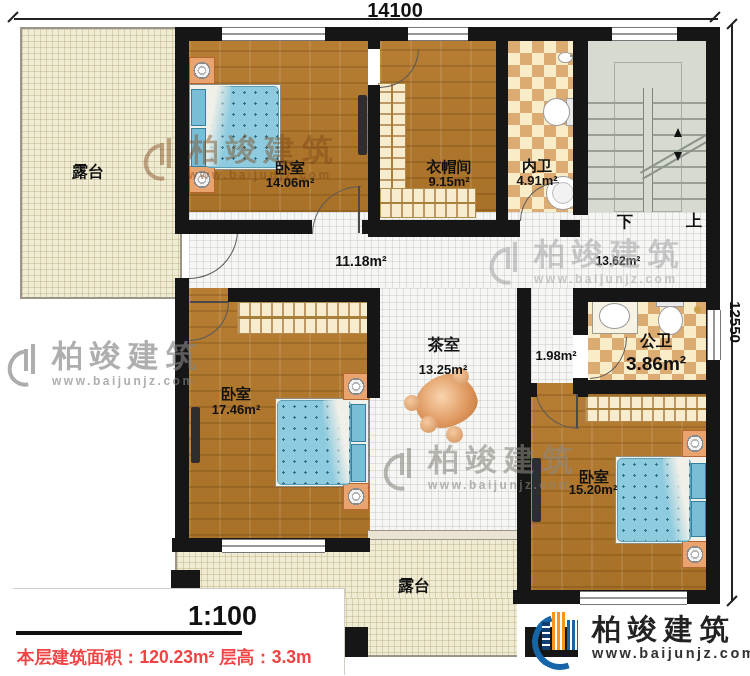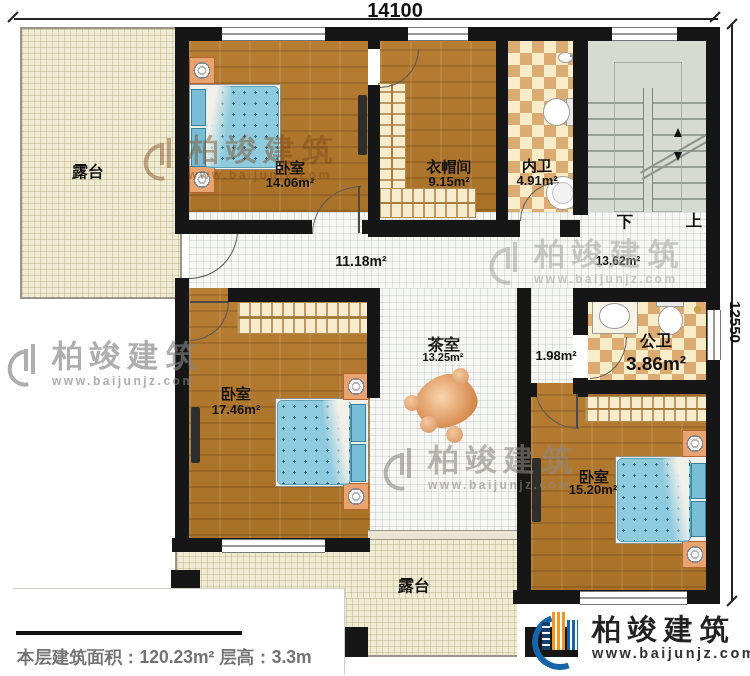--- a/index.html
+++ b/index.html
@@ -197,21 +197,21 @@
   <div class="label" style="left:449px;top:181px;font-size:13px">9.15m²</div>
   <div class="label" style="left:537px;top:165px;font-size:15px">内卫</div>
   <div class="label" style="left:537px;top:180px;font-size:13px">4.91m²</div>
   <div class="label" style="left:361px;top:261px;font-size:14px">11.18m²</div>
   <div class="label" style="left:618px;top:261px;font-size:12px">13.62m²</div>
   <div class="label" style="left:625px;top:222px;font-size:16px">下</div>
   <div class="label" style="left:694px;top:221px;font-size:16px">上</div>
   <div class="label" style="left:236px;top:393px;font-size:15px">卧室</div>
   <div class="label" style="left:236px;top:409px;font-size:13px">17.46m²</div>
   <div class="label" style="left:444px;top:345px;font-size:16px">茶室</div>
-  <div class="label" style="left:443px;top:357px;font-size:11px">13.25m²</div>
+  <div class="label" style="left:443px;top:369px;font-size:13px">13.25m²</div>
   <div class="label" style="left:556px;top:355px;font-size:13px">1.98m²</div>
   <div class="label" style="left:656px;top:341px;font-size:16px">公卫</div>
   <div class="label" style="left:656px;top:363px;font-size:19px">3.86m²</div>
   <div class="label" style="left:594px;top:476px;font-size:15px">卧室</div>
   <div class="label" style="left:593px;top:489px;font-size:13px">15.20m²</div>
   <div class="label" style="left:414px;top:586px;font-size:16px">露台</div>
 
   <div class="wm" style="left:146px;top:134px;color:rgba(125,70,25,.45)">
     <span class="wm-logo">
         <span class="arc0"></span>
@@ -251,22 +251,23 @@
         <span class="bar" style="left:14px;top:9px;width:4px;height:22px"></span>
         <span class="bar" style="left:21px;top:4px;width:4px;height:30px"></span>
       </span>
     <span>
         <div class="wm-name">柏竣建筑</div>
         <div class="wm-url">www.baijunjz.com</div>
       </span>
   </div>
 
   <div class="abs" style="left:12px;top:589px;width:332px;height:87px;background:#fff;box-shadow:1px -1px 0 #cfcfc7;z-index:60"></div>
+  <div class="abs" style="left:188px;top:601px;font-size:27px;font-weight:bold;color:#111;z-index:61">1:100</div>
   <div class="abs" style="left:16px;top:631px;width:226px;height:4px;background:#111;z-index:61"></div>
-  <div class="abs" style="left:17px;top:645px;font-size:17.5px;font-weight:bold;color:#737373;z-index:61;white-space:nowrap">本层建筑面积：120.23m²  层高：3.3m</div>
+  <div class="abs" style="left:17px;top:645px;font-size:17.5px;font-weight:bold;color:#ef4444;z-index:61;white-space:nowrap">本层建筑面积：120.23m²  层高：3.3m</div>
 
   <div class="abs" style="left:530px;top:606px;width:54px;height:58px;z-index:61">
     <span class="abs" style="left:2px;top:8px;width:44px;height:44px;border:6px solid #1565a8;border-radius:50%;border-top-color:transparent;border-right-color:transparent;transform:rotate(25deg)"></span>
     <span class="abs" style="left:12px;top:16px;width:8px;height:28px;background:#123f70;background-image:repeating-linear-gradient(180deg,transparent 0 4px,#fff 4px 6px)"></span>
     <span class="abs" style="left:22px;top:6px;width:13px;height:38px;background-image:repeating-linear-gradient(90deg,#f7941d 0 3px,#fff 3px 5px)"></span>
     <span class="abs" style="left:37px;top:14px;width:11px;height:30px;background-image:repeating-linear-gradient(90deg,#1565a8 0 3px,#fff 3px 5px)"></span>
   </div>
   <div class="abs" style="left:592px;top:610px;font-size:29px;font-weight:900;color:#222;letter-spacing:7px;z-index:61;white-space:nowrap">柏竣建筑</div>
   <div class="abs" style="left:592px;top:645px;font-size:14.5px;font-weight:bold;color:#333;letter-spacing:2.5px;z-index:61;white-space:nowrap">www.baijunjz.com</div>
 

